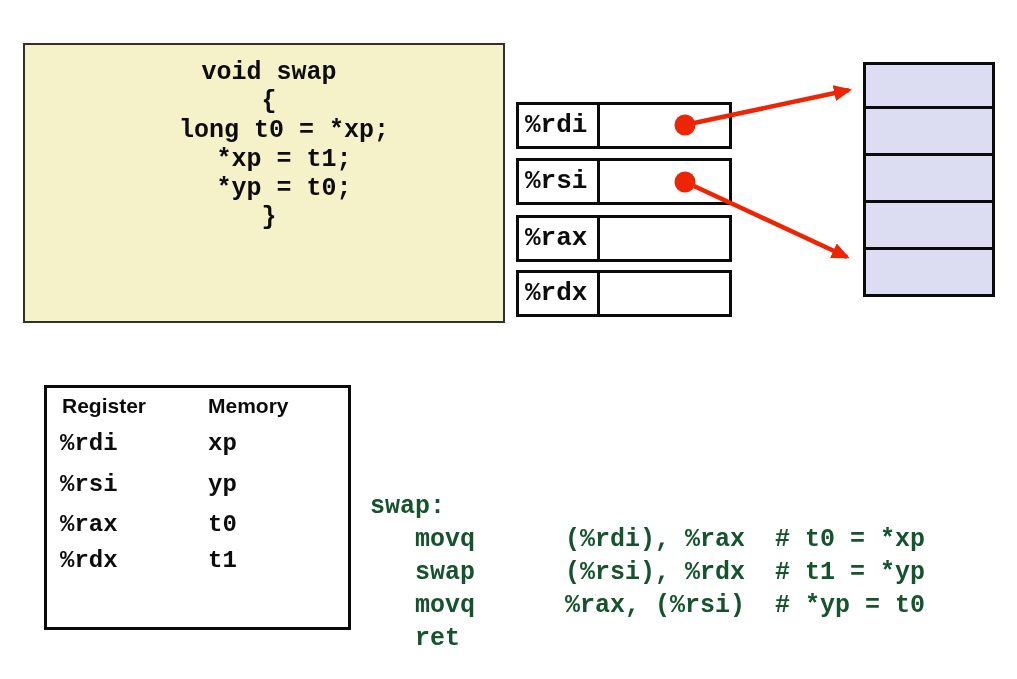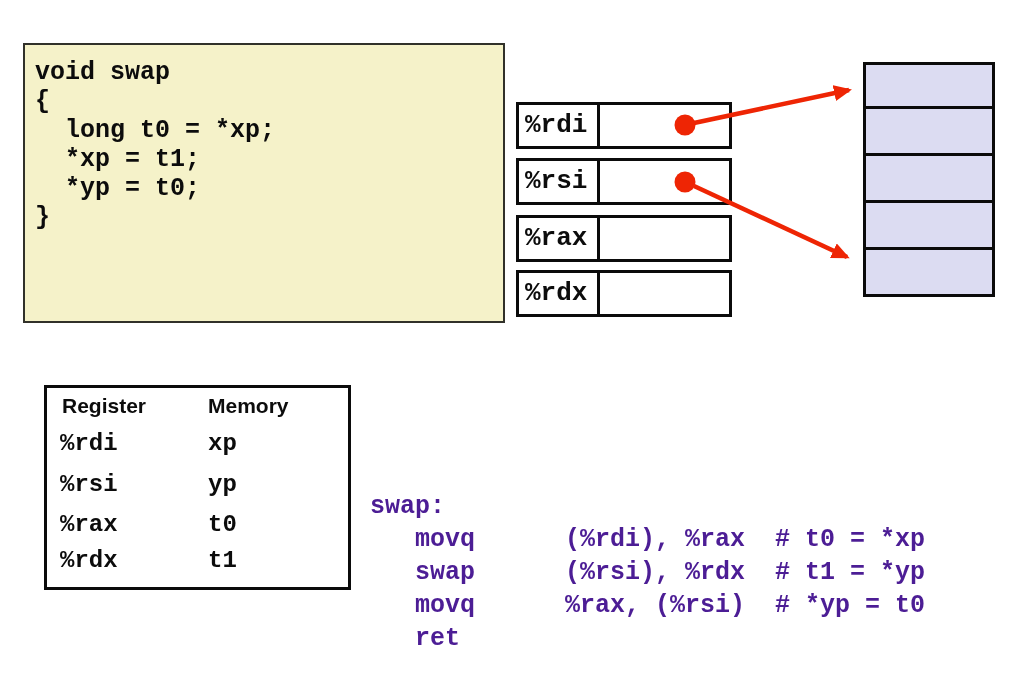--- a/index.html
+++ b/index.html
@@ -12,20 +12,21 @@
   .stage { position: relative; width: 1017px; height: 679px; }
 
   
   .code-box {
     position: absolute; left: 23px; top: 43px;
     width: 482px; height: 280px;
     box-sizing: border-box;
     background: #F5F2C9;
     border: 2px solid #31312a;
     padding: 13px 0 0 10px;
+    text-align: center;
   }
   .code-line {
     font-family: "Liberation Mono", "DejaVu Sans Mono", monospace;
     font-weight: bold; font-size: 25px; line-height: 29px;
     color: #0c0c0c; white-space: pre; margin: 0;
   }
 
   
   .heading {
     position: absolute;
@@ -60,42 +61,42 @@
   .mem-cell {
     width: 132px; height: 47px; box-sizing: border-box;
     background: #DCDCF2;
     border: 3px solid #0b0b0b;
   }
   .mem-cell + .mem-cell { border-top: 0; }
 
   
   .rv-table {
     position: absolute; left: 44px; top: 385px;
-    width: 307px; height: 205px; box-sizing: border-box;
+    width: 307px; height: 245px; box-sizing: border-box;
     border: 3px solid #0b0b0b; background: #ffffff;
   }
   .rv-cell { position: absolute; color: #0c0c0c; white-space: pre; }
   .rv-header {
     font-weight: bold; font-size: 21px; line-height: 24px;
   }
   .rv-mono {
     font-family: "Liberation Mono", "DejaVu Sans Mono", monospace;
     font-weight: bold; font-size: 24px; line-height: 28px;
   }
   .rv-col1 { left: 13px; }
   .rv-col2 { left: 161px; text-align: center; }
   .rv-h-col1 { left: 15px; }
   .rv-h-col2 { left: 161px; }
 
   
   .asm-block { position: absolute; left: 370px; top: 490px; }
   .asm-line {
     font-family: "Liberation Mono", "DejaVu Sans Mono", monospace;
     font-weight: bold; font-size: 25px; line-height: 33px;
-    color: #4c1d95; white-space: pre; margin: 0;
+    color: #14532d; white-space: pre; margin: 0;
   }
 
   
   .overlay {
     position: absolute; left: 0; top: 0;
     width: 1017px; height: 679px;
     pointer-events: none;
   }
 </style>
 </head>

